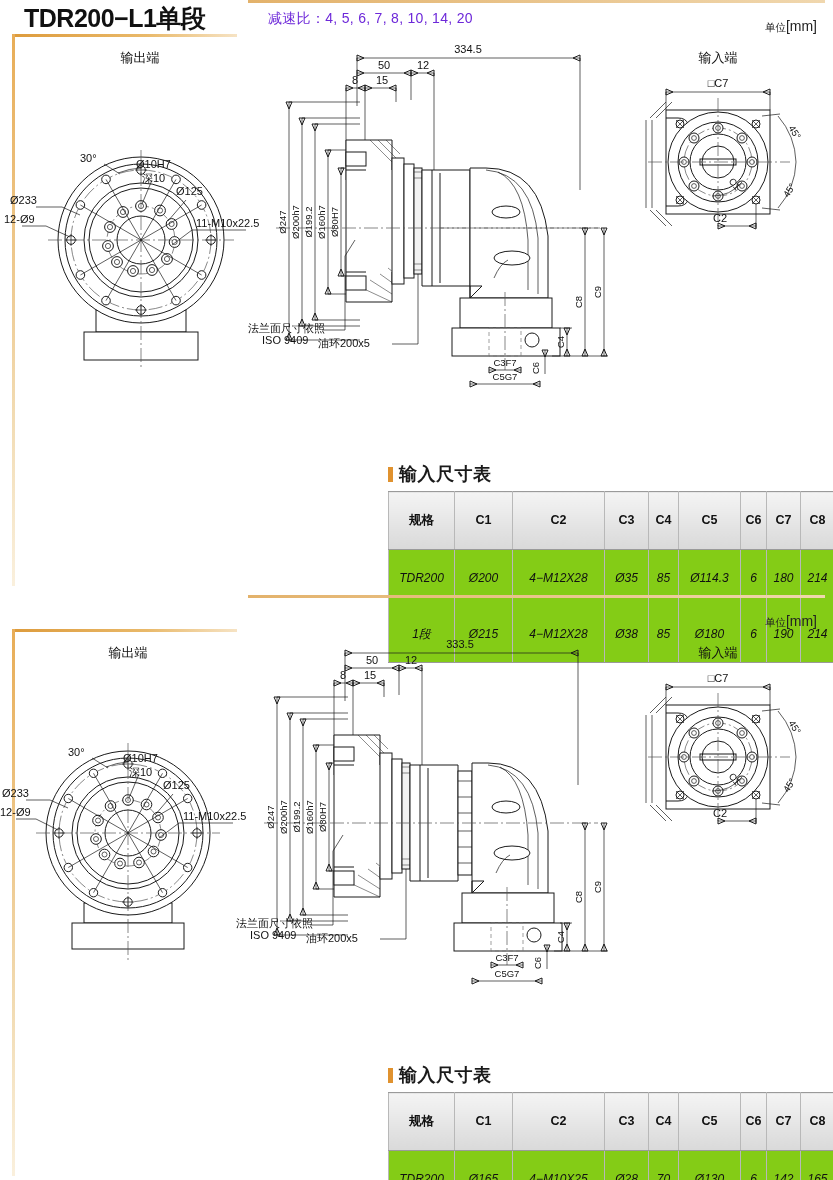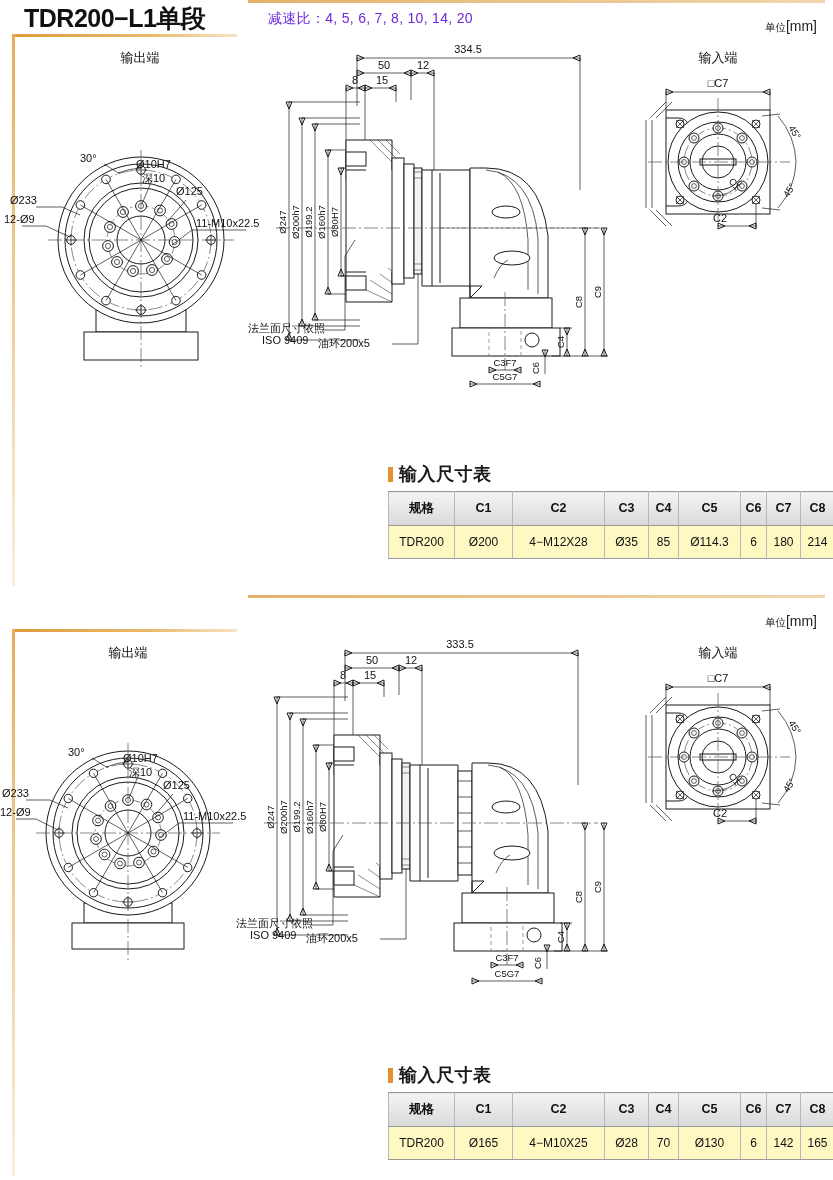--- a/index.html
+++ b/index.html
@@ -106,34 +106,34 @@
   }
   table.spec {
     border-collapse: collapse;
     font-size: 12px;
     color: #111;
   }
   table.spec th, table.spec td {
     border-left: 1px solid #b8b8b8;
     border-right: 1px solid #b8b8b8;
     text-align: center;
-    padding: 8px 4px;
+    padding: 20px 4px;
     white-space: nowrap;
     font-weight: normal;
     line-height: 1.35;
   }
   table.spec thead th {
     background: linear-gradient(to bottom, #f4f4f4, #d9d9d9);
     font-weight: bold;
     font-size: 12.5px;
     border-top: 1px solid #9a9a9a;
     border-bottom: 1px solid #9a9a9a;
   }
   table.spec tbody tr:last-child td { border-bottom: 1px solid #9a9a9a; }
-  table.spec tbody td { background: #fef9c3; }
+  table.spec tbody td { background: #84cc16; font-style: italic; }
   .col-spec { min-width: 66px; }
   .col-c1 { min-width: 58px; }
   .col-c2 { min-width: 92px; }
   .col-c3 { min-width: 44px; margin-left: 38px; }
   .col-c4 { min-width: 30px; }
   .col-c5 { min-width: 62px; }
   .col-c6 { min-width: 26px; }
   .col-c7 { min-width: 34px; }
   .col-c8 { min-width: 34px; }
 
@@ -550,20 +550,32 @@
             <td>Ø200</td>
             <td>4−M12X28</td>
             <td>Ø35</td>
             <td>85</td>
             <td>Ø114.3</td>
             <td>6</td>
             <td>180</td>
             <td>214</td>
 
           </tr>
+          <tr>
+            <td>1段</td>
+            <td>Ø215</td>
+            <td>4−M12X28</td>
+            <td>Ø38</td>
+            <td>85</td>
+            <td>Ø180</td>
+            <td>6</td>
+            <td>190</td>
+            <td>214</td>
+
+          </tr>
         </tbody>
       </table>
     </div>
   </div>
 
   <div class="section sec2">
     <div class="frame-underline u-left"></div>
     <div class="frame-diag"></div>
     <div class="frame-top-right"></div>
     <div class="frame-left"></div>

